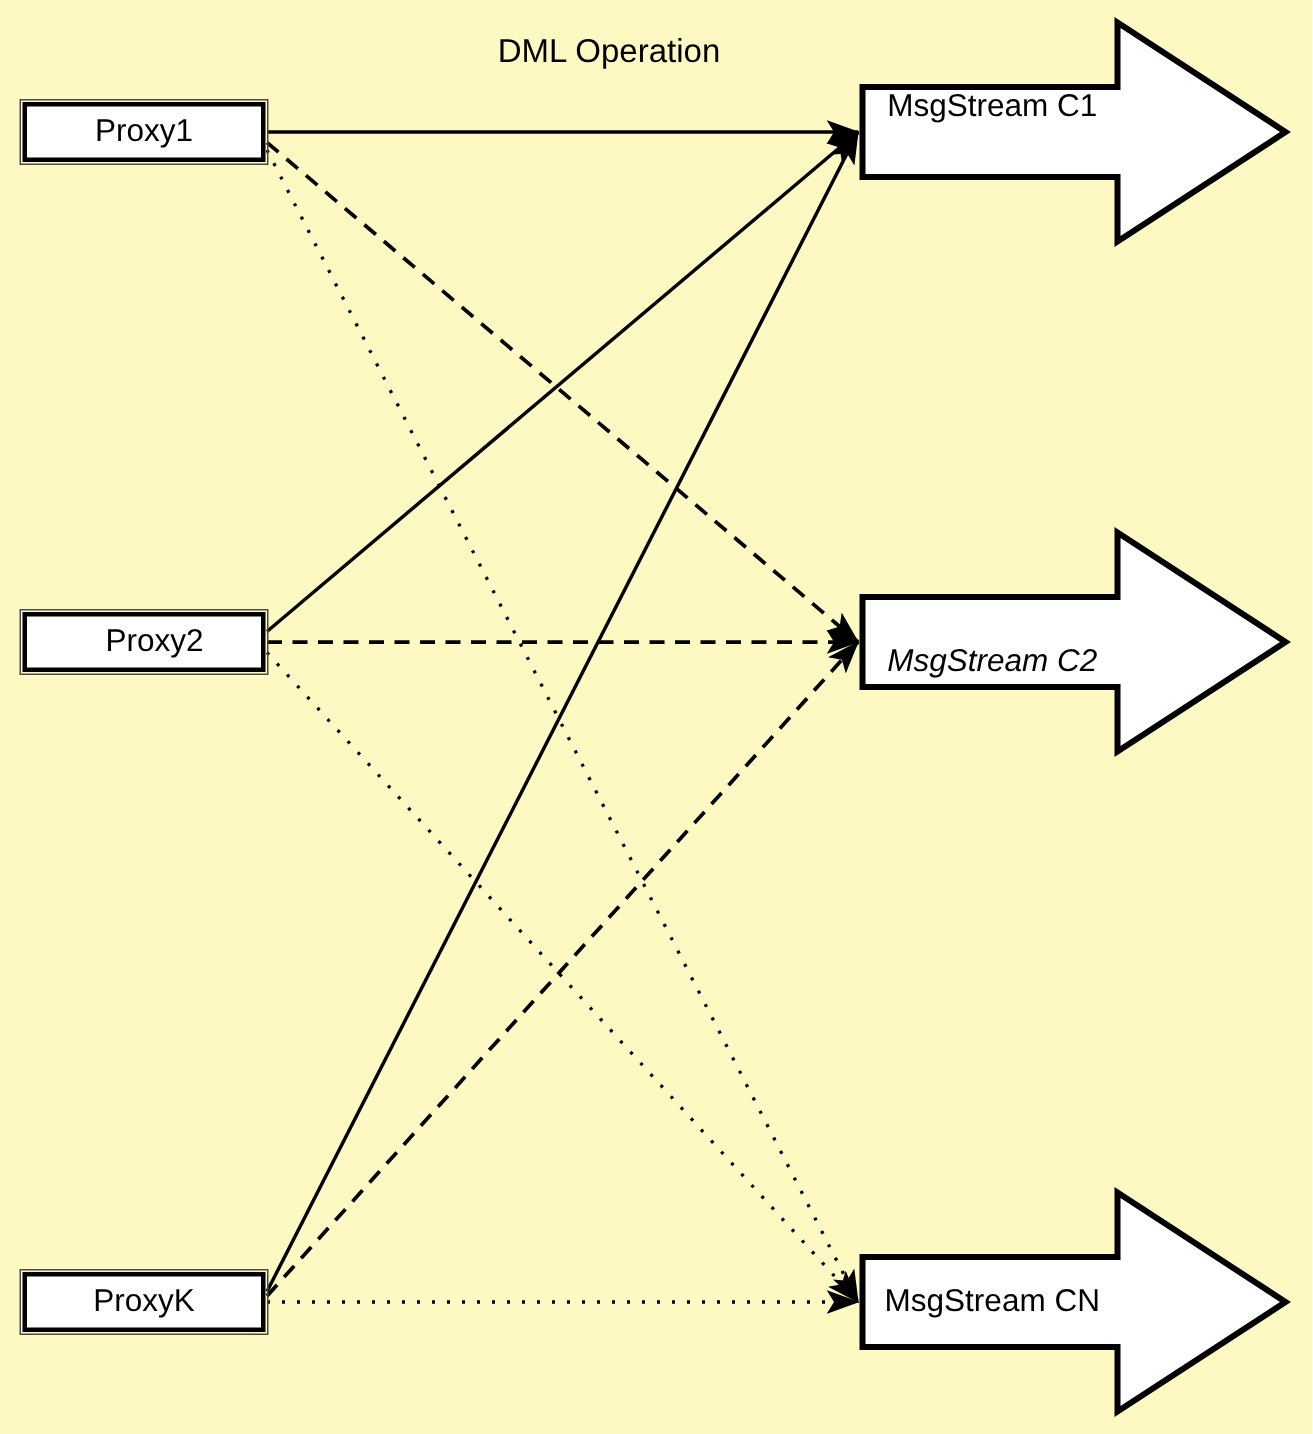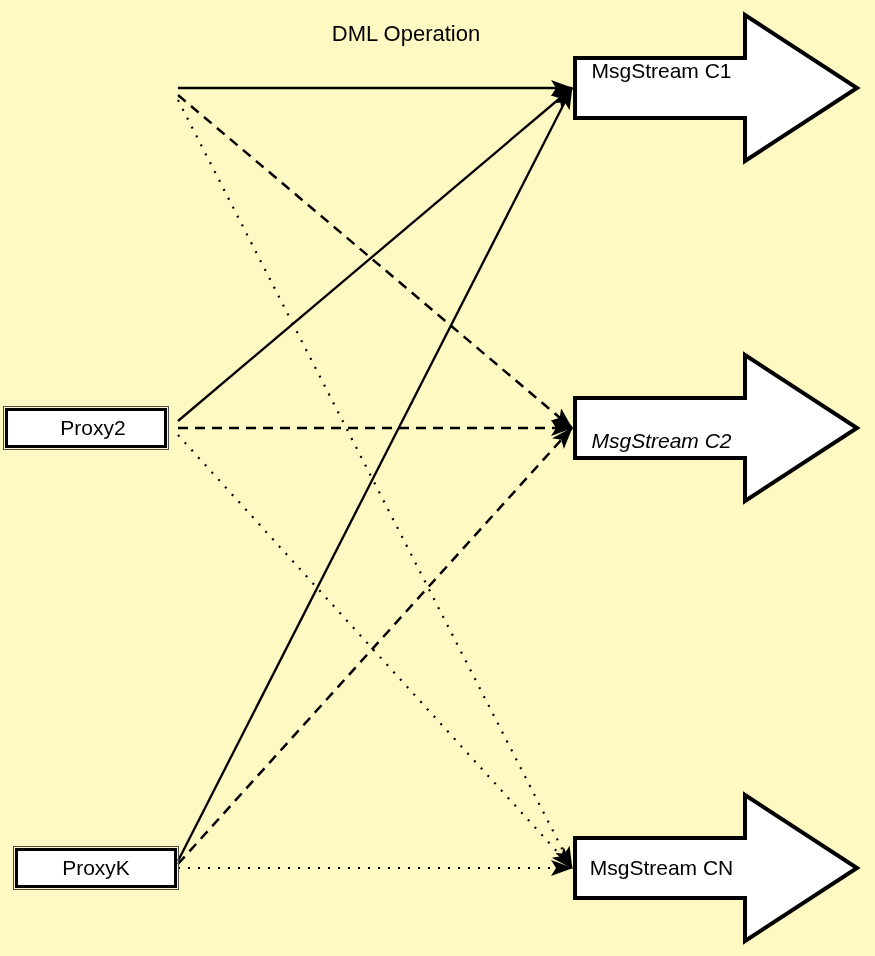--- a/index.html
+++ b/index.html
@@ -44,21 +44,21 @@
     border: 3px solid #000000;
     outline: 1px solid #4a4a4a;
     outline-offset: 1px;
     display: flex;
     align-items: center;
     justify-content: center;
     font-size: 21px;
     color: #000000;
   }
   .proxy-box.p1 { left: 15px; top: 68px; }
-  .proxy-box.p2 { left: 5px; top: 408px; padding-left: 14px; }
+  .proxy-box.p2 { left: 15px; top: 408px; padding-left: 14px; }
   .proxy-box.pk { left: 15px; top: 848px; }
   .stream-label {
     position: absolute;
     left: 579px;
     width: 165px;
     height: 34px;
     display: flex;
     align-items: center;
     justify-content: center;
     font-size: 21px;
@@ -109,20 +109,23 @@
       <polygon class="block-arrow" points="575,58 745,58 745,15 857,88 745,161 745,118 575,118"></polygon>
       <polygon class="block-arrow" points="575,398 745,398 745,355 857,428 745,501 745,458 575,458"></polygon>
       <polygon class="block-arrow" points="575,838 745,838 745,795 857,868 745,941 745,898 575,898"></polygon>
     </g>
   </svg>
 
   <div class="edge-caption">
     <div>DML Operation</div>
   </div>
 
+  <div class="proxy-box p1">
+    <span>Proxy1</span>
+  </div>
   <div class="proxy-box p2">
     <span>Proxy2</span>
   </div>
   <div class="proxy-box pk">
     <span>ProxyK</span>
   </div>
 
   <div class="stream-label c1">MsgStream C1</div>
   <div class="stream-label c2">MsgStream C2</div>
   <div class="stream-label cn">MsgStream CN</div>

